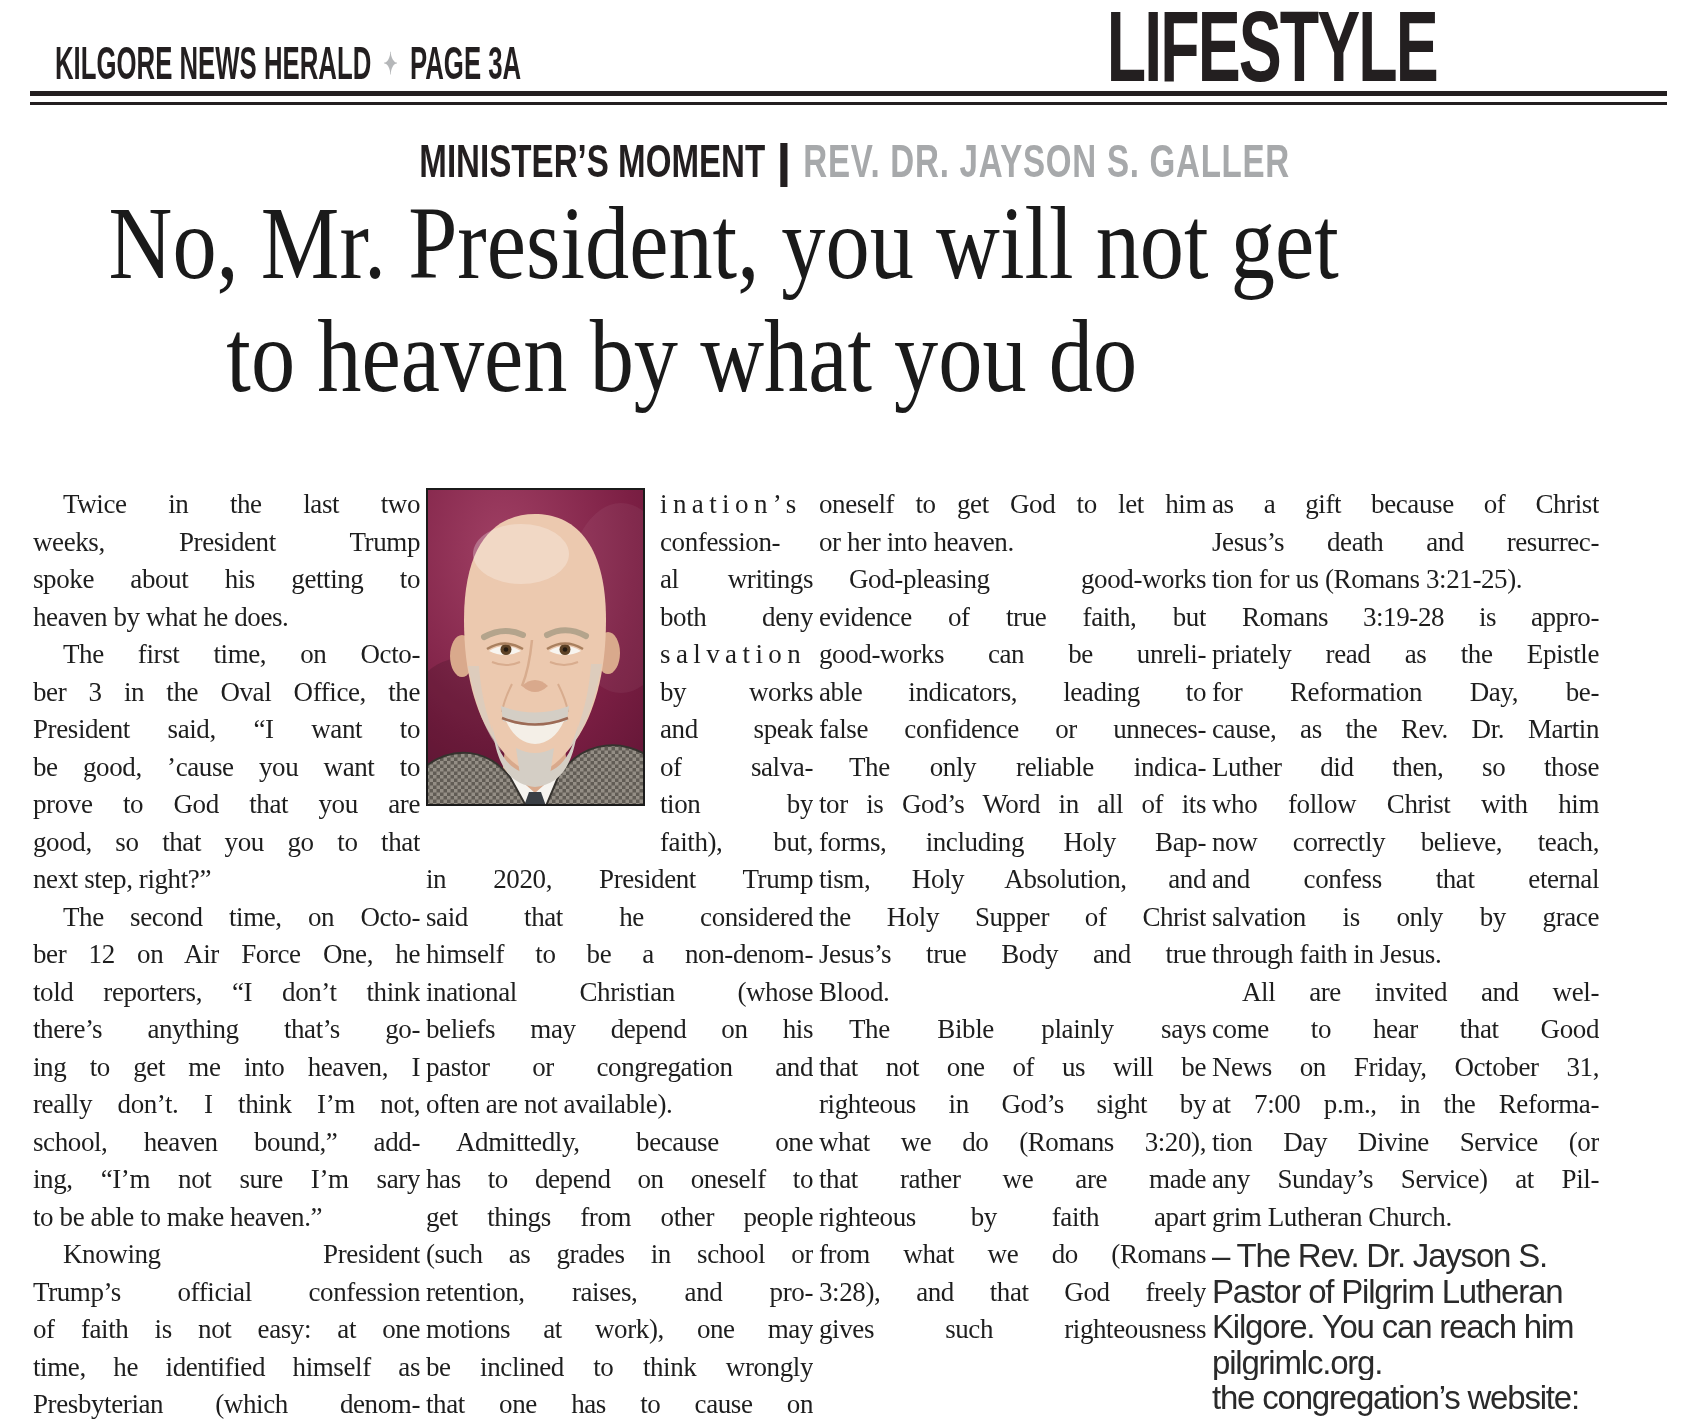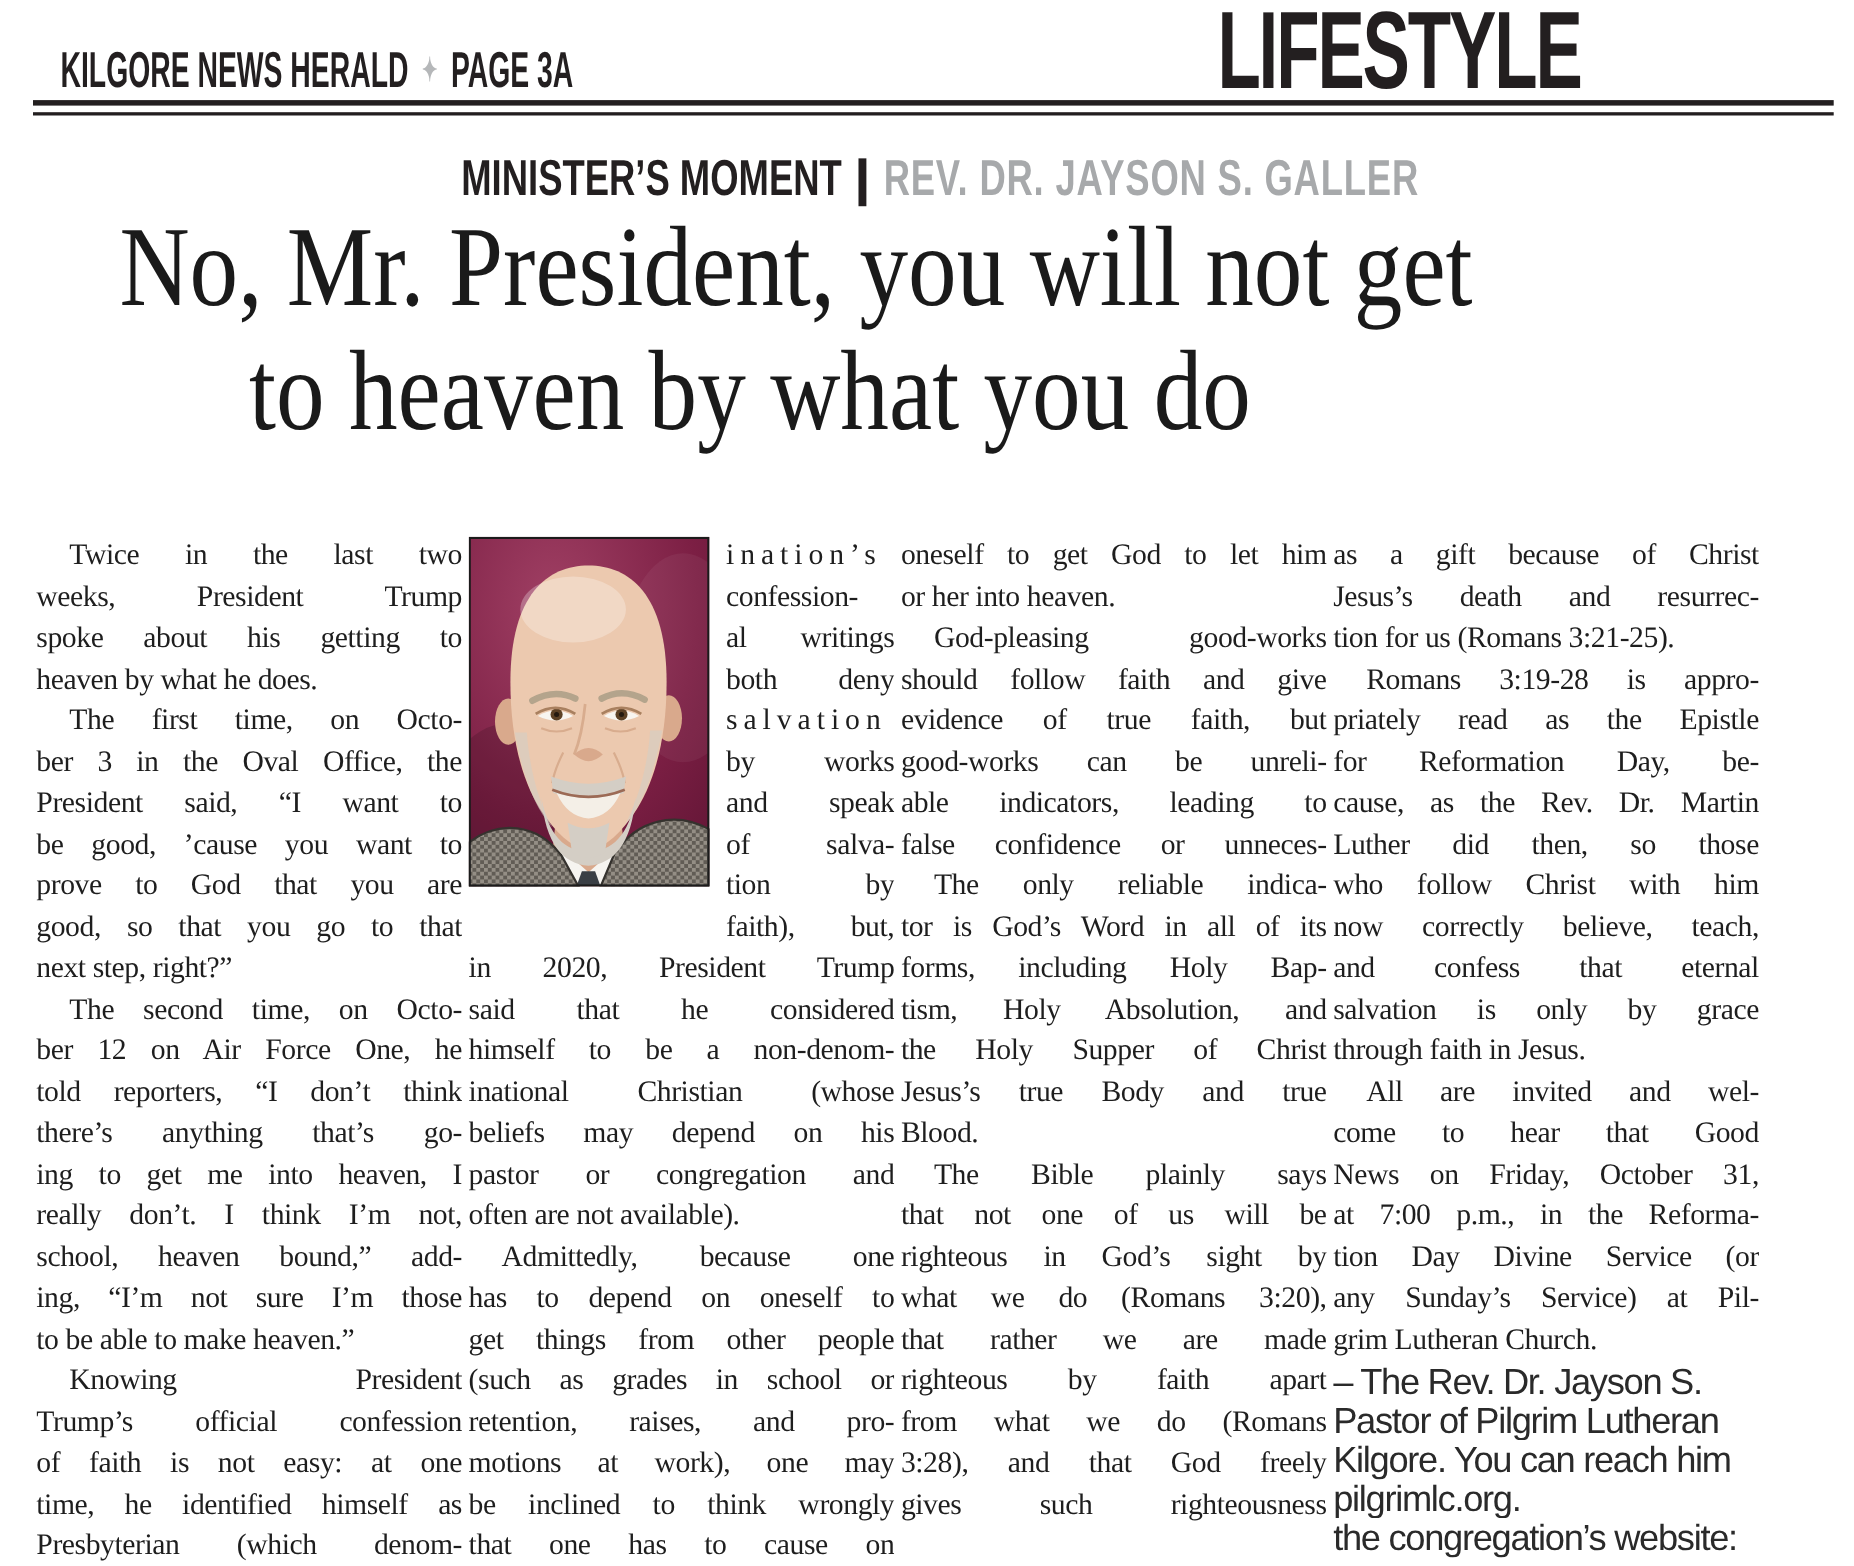--- a/index.html
+++ b/index.html
@@ -106,21 +106,21 @@
           <div class="line end">next step, right?”</div>
         </div>
         <div class="para">
           <div class="line indent">The second time, on Octo-</div>
           <div class="line">ber 12 on Air Force One, he</div>
           <div class="line">told reporters, “I don’t think</div>
           <div class="line">there’s anything that’s go-</div>
           <div class="line">ing to get me into heaven, I</div>
           <div class="line">really don’t. I think I’m not,</div>
           <div class="line">school, heaven bound,” add-</div>
-          <div class="line">ing, “I’m not sure I’m those</div>
+          <div class="line">ing, “I’m not sure I’m sary</div>
           <div class="line end">to be able to make heaven.”</div>
         </div>
         <div class="para">
           <div class="line indent">Knowing President</div>
           <div class="line">Trump’s official confession</div>
           <div class="line">of faith is not easy: at one</div>
           <div class="line">time, he identified himself as</div>
           <div class="line">Presbyterian (which denom-</div>
         </div>
       </div>
@@ -223,21 +223,20 @@
         </div>
       </div>
 
     <div class="col">
         <div class="para">
           <div class="line">oneself to get God to let him</div>
           <div class="line end">or her into heaven.</div>
         </div>
         <div class="para">
           <div class="line indent">God-pleasing good-works</div>
-          <div class="line">should follow faith and give</div>
           <div class="line">evidence of true faith, but</div>
           <div class="line">good-works can be unreli-</div>
           <div class="line">able indicators, leading to</div>
           <div class="line">false confidence or unneces-</div>
         </div>
         <div class="para">
           <div class="line indent">The only reliable indica-</div>
           <div class="line">tor is God’s Word in all of its</div>
           <div class="line">forms, including Holy Bap-</div>
           <div class="line">tism, Holy Absolution, and</div>

